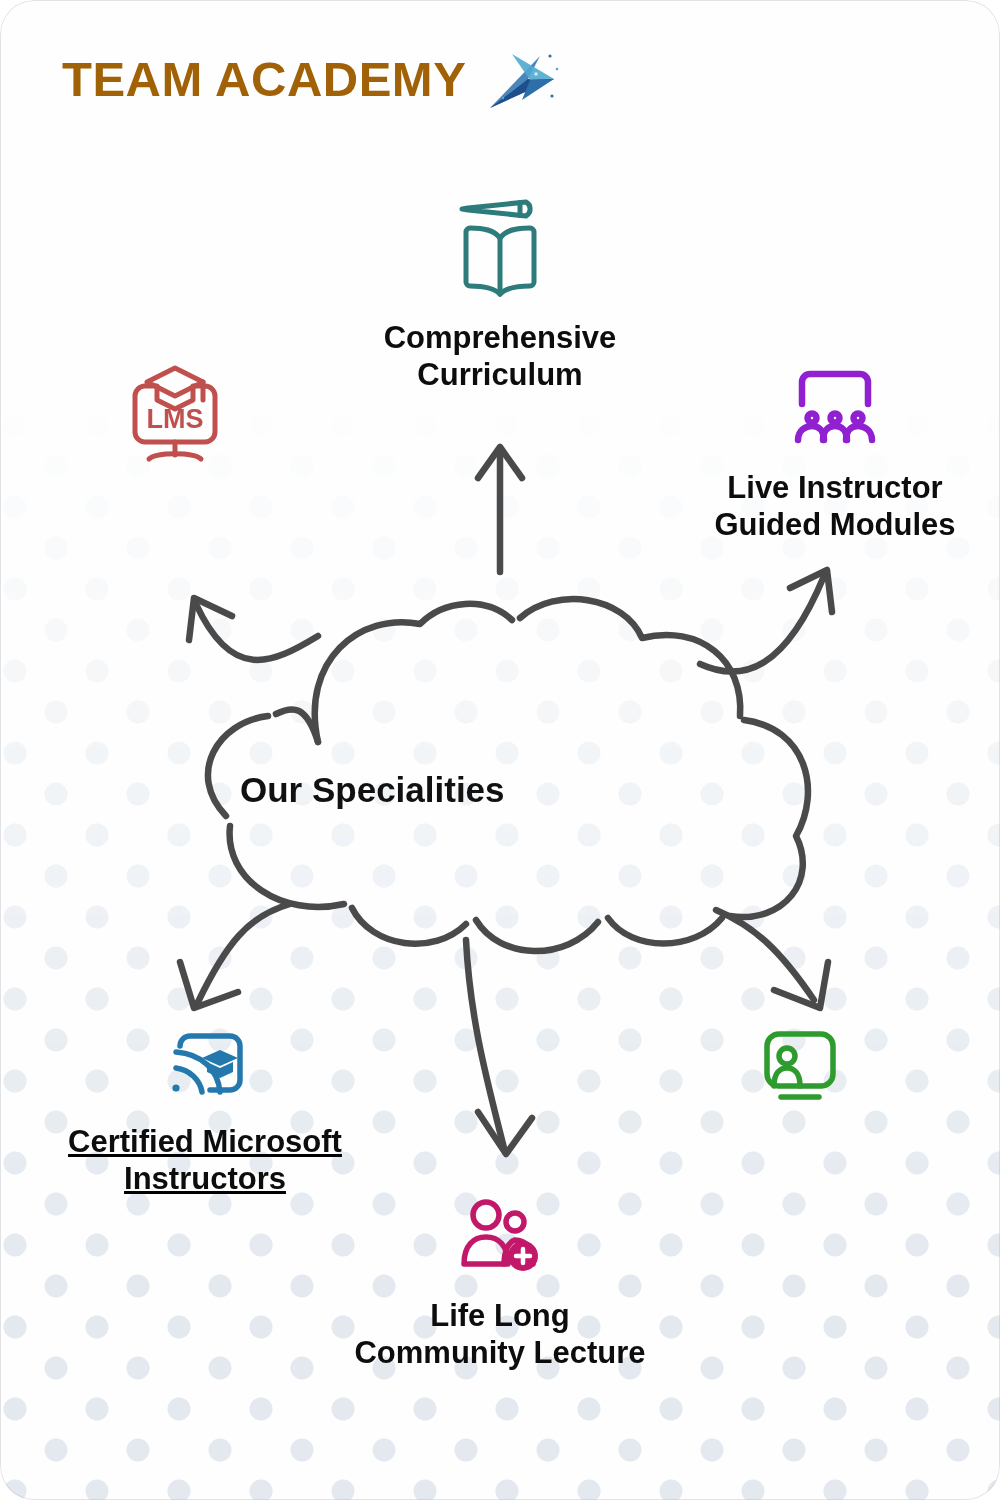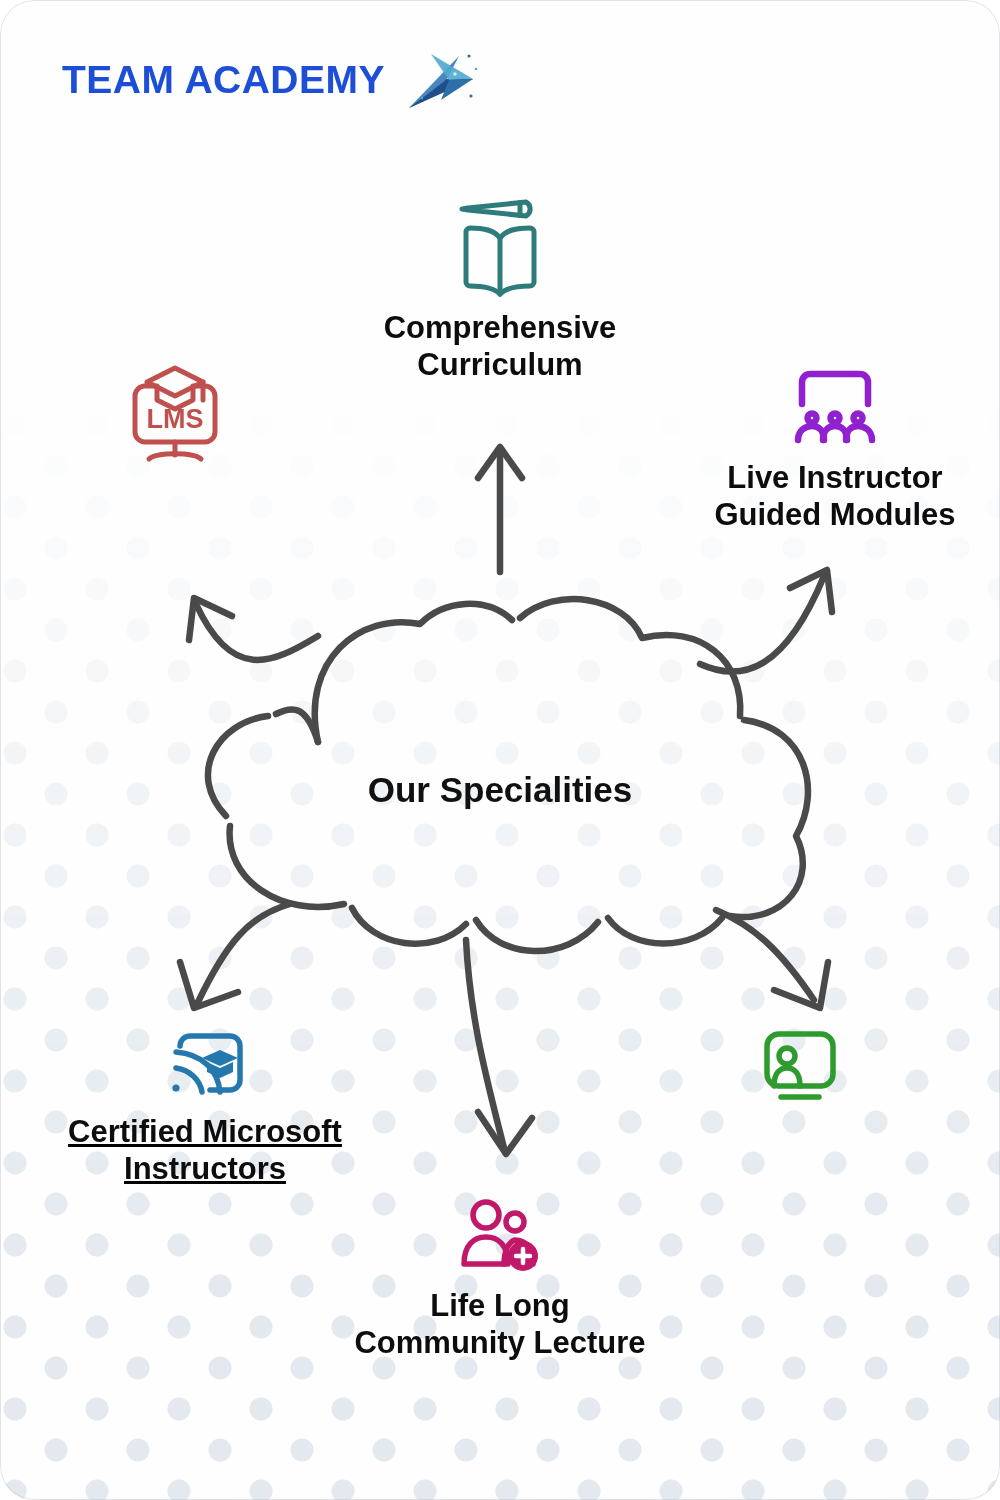--- a/index.html
+++ b/index.html
@@ -51,24 +51,24 @@
   
   #brand {
     position: absolute;
     left: 62px;
     top: 44px;
     display: flex;
     align-items: center;
     gap: 18px;
   }
   #brand-name {
-    font-size: 39px;
+    font-size: 49px;
     font-weight: bold;
     letter-spacing: 0.5px;
-    color: #1d4ed8;
+    color: #a16207;
     white-space: nowrap;
     line-height: 1;
   }
   #brand-mark { width: 78px; height: 70px; display: block; }
 
   
   #diagram {
     position: absolute;
     left: 0; top: 0;
     width: 1000px; height: 1500px;
@@ -76,42 +76,42 @@
 
   
   .node {
     position: absolute;
     display: flex;
     flex-direction: column;
     align-items: center;
   }
   .node-icon { display: block; }
   .node-label {
-    margin-top: 12px;
+    margin-top: 22px;
     font-size: 31px;
     font-weight: bold;
     color: #0d0d0d;
     text-align: center;
     line-height: 1.18;
     white-space: pre-line;
   }
 
   #node-curriculum { left: 330px; top: 188px; width: 340px; }
   #node-lms        { left: 20px;  top: 360px; width: 310px; }
   #node-live       { left: 680px; top: 368px; width: 310px; }
   #node-certified  { left: 25px;  top: 1030px; width: 360px; text-decoration: underline; }
   #node-weekly     { left: 635px; top: 1026px; width: 330px; }
   #node-community  { left: 330px; top: 1196px; width: 340px; }
 
   #cloud-text {
     position: absolute;
     left: 240px;
     top: 772px;
     width: 520px;
-    text-align: center;
+    text-align: left;
     font-size: 35px;
     font-weight: bold;
     color: #111111;
     line-height: 1;
   }
 </style>
 </head>
 <body>
 
 <div id="card">

